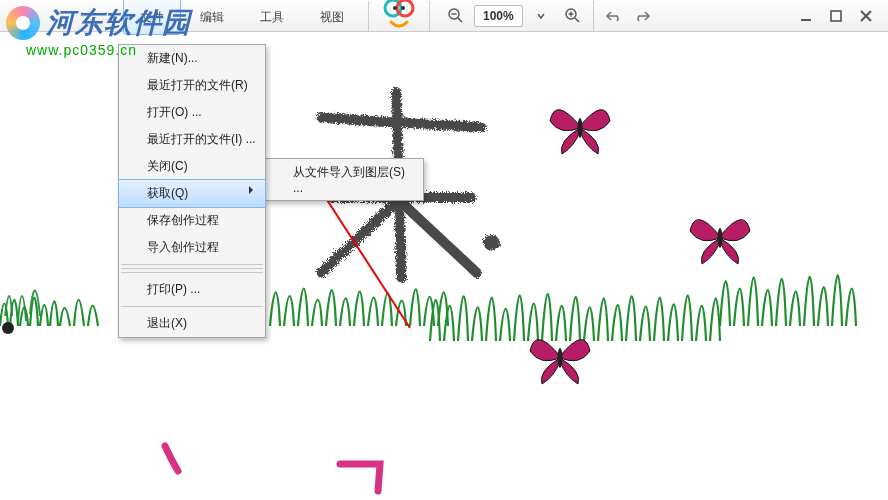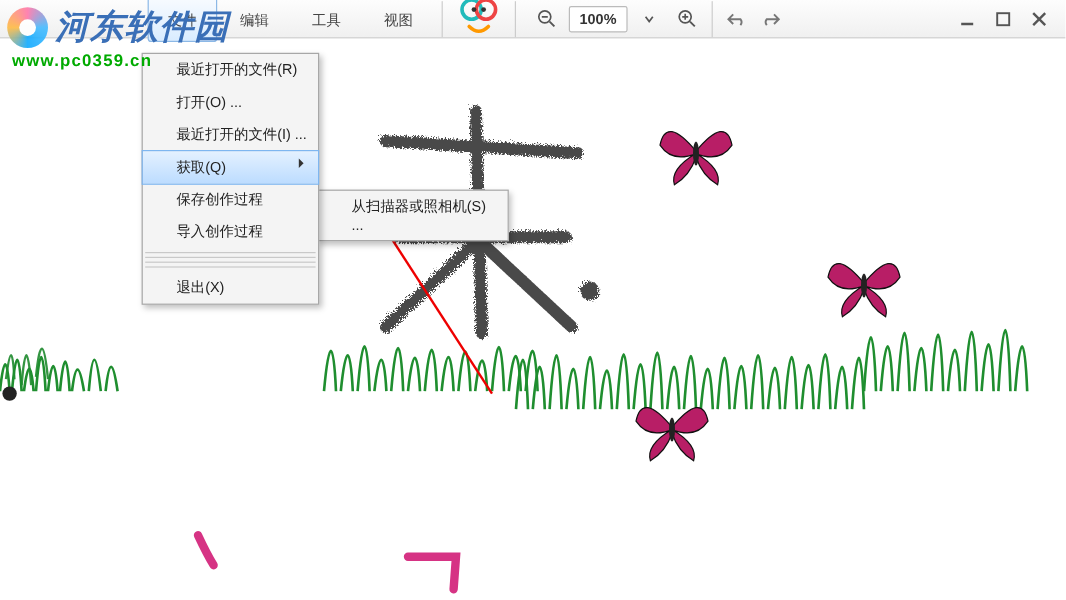--- a/index.html
+++ b/index.html
@@ -3,21 +3,21 @@
 <meta charset="utf-8">
 <style>
 *{margin:0;padding:0;box-sizing:border-box;font-family:"Microsoft YaHei",Arial,sans-serif;font-size:12px}
 body{width:888px;height:500px;background:#fff;position:relative;overflow:hidden}
 .toolbar{height:32px;background:linear-gradient(#fdfdfd,#f0f0f0);border-bottom:1px solid #ccc;display:flex;align-items:center;padding:4px 4px;position:relative;z-index:5}
 .watermark{position:absolute;top:0;left:0;z-index:20;pointer-events:none}
 .watermark .logo{display:inline-flex;align-items:center;padding:4px 6px}
 .watermark .logo-icon{width:34px;height:34px;border-radius:50%;background:conic-gradient(#f7a, #4bf, #1af, #fb4, #f7a);opacity:.9;position:relative}
 .watermark .logo-icon::after{content:'';position:absolute;inset:10px;background:#fff;border-radius:50%}
 .watermark .name{font-size:28px;font-weight:700;color:#3a6fb7;margin-left:6px;font-style:italic;letter-spacing:1px}
-.watermark .url{color:#0a0;font-weight:700;font-size:14px;letter-spacing:1px;margin-left:10px;margin-top:-4px;display:block}
+.watermark .url{color:#0a0;font-weight:400;font-size:14px;letter-spacing:1px;margin-left:26px;margin-top:-4px;display:block}
 .menu-btn{padding:0 16px;height:38px;line-height:38px;color:#444;cursor:pointer;border:1px solid transparent;border-radius:3px;margin:0 1px}
 .menu-btn.active{background:linear-gradient(#f8fbff,#d9ecff);border:1px solid #8cb8e6}
 .sep{width:1px;height:30px;background:#ccc;margin:0 6px}
 .face-icon{width:36px;height:36px;margin:0 6px;position:relative}
 .zoom-group{display:flex;align-items:center;gap:4px;margin-left:6px}
 .ico-btn{width:28px;height:28px;border:1px solid transparent;border-radius:3px;display:flex;align-items:center;justify-content:center;cursor:pointer;color:#666}
 .zoom-val{border:1px solid #bbb;background:#fff;padding:3px 8px;font-weight:700;color:#333;border-radius:2px}
 .window-ctrl{position:absolute;right:8px;display:flex;gap:2px}
 .dropdown{position:absolute;top:44px;left:118px;width:148px;background:#f4f4f4;border:1px solid #a7a7a7;box-shadow:2px 3px 5px rgba(0,0,0,.25);z-index:15}
 .dropdown .item{padding:5px 12px 5px 28px;color:#222;cursor:pointer;position:relative;white-space:nowrap}
@@ -107,38 +107,41 @@
     <div class="ico-btn">
       <svg width="14" height="14">
           <line x1="2" y1="2" x2="12" y2="12" stroke="#555" stroke-width="2"></line>
           <line x1="12" y1="2" x2="2" y2="12" stroke="#555" stroke-width="2"></line>
         </svg>
     </div>
   </div>
 </div>
 
 <div class="dropdown">
+  <div class="item">新建(N)...</div>
   <div class="item">最近打开的文件(R)</div>
   <div class="item">打开(O) ...</div>
   <div class="item">最近打开的文件(I) ...</div>
+  <div class="item">关闭(C)</div>
   <div class="item hl">
     <span>获取(Q)</span>
     <span class="arrow"></span>
   </div>
   <div class="item">保存创作过程</div>
   <div class="item">导入创作过程</div>
   <hr>
   <hr>
   <hr>
+  <div class="item">打印(P) ...</div>
   <hr>
   <div class="item">退出(X)</div>
 </div>
 
 <div class="submenu">
-  <div class="item">从扫描器或照相机(S) ...</div>
+  <div class="item">从文件导入到图层(S) ...</div>
 </div>
 
 <svg class="annot-arrow" style="left:310px;top:178px" width="110" height="160">
   <defs>
       <marker id="ah" markerWidth="8" markerHeight="8" refX="6" refY="3" orient="auto">
         <path d="M0 0 L7 3 L0 6 Z" fill="#e00"></path>
       </marker>
     </defs>
   <line x1="100" y1="150" x2="8" y2="8" stroke="#e00" stroke-width="2" marker-end="url(#ah)"></line>
 </svg>

